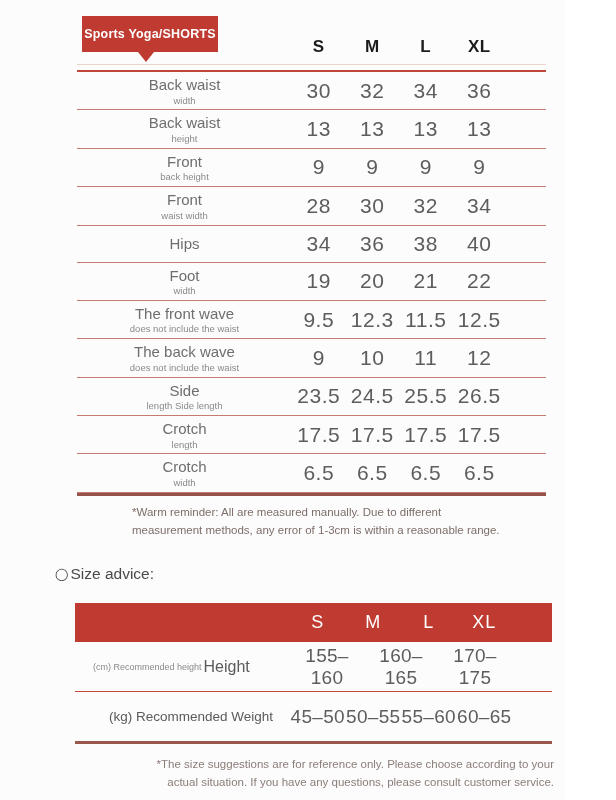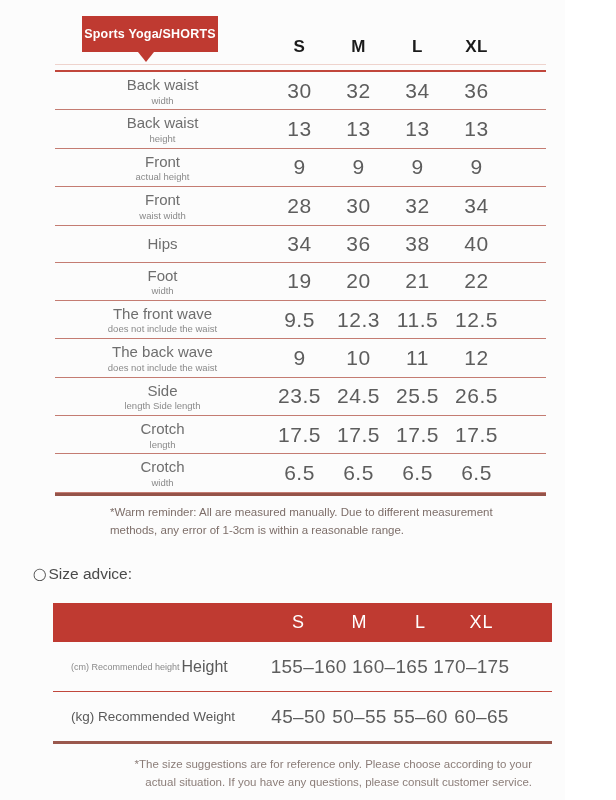--- a/index.html
+++ b/index.html
@@ -1,18 +1,18 @@
 <!DOCTYPE html>
 <html><head>
 <meta charset="utf-8">
 <style>
   * { margin:0; padding:0; box-sizing:border-box; }
   html,body { background:#ffffff; }
   body { font-family:"Liberation Sans", sans-serif; }
-  .page { position:relative; width:565px; height:800px; background:#fcfcfc; overflow:hidden; }
+  .page { position:relative; width:565px; height:800px; background:#fcfcfc; overflow:hidden;padding-left:22px; }
 
   
   .badge { position:absolute; left:82px; top:16px; width:136px; height:36px;
            background:#bf3a31; display:flex; align-items:center; justify-content:center; z-index:2; }
   .badge-label { color:#ffffff; font-size:12.5px; font-weight:bold; letter-spacing:0.2px; }
   .badge-pointer { position:absolute; left:56px; top:36px; width:0; height:0;
            border-left:8px solid transparent; border-right:8px solid transparent; border-top:10px solid #bf3a31; }
 
   
   .main-table { margin:30px 19px 0 55px; }
@@ -39,21 +39,21 @@
   
   .advice-table { margin:20px 13px 0 53px; }
   .a-bar { display:flex; align-items:center; height:39px; background:#bf3a31; padding-right:40px; }
   .a-col { flex:1; text-align:center; font-size:18px; color:#ffffff; letter-spacing:1px; }
   .a-row { display:flex; align-items:center; min-height:49px; padding-right:40px; }
   .a-sep { border-top:1px solid #c1473c; }
   .a-thick { border-top:3px solid #9a584d; }
   .a-label { width:215px; flex:none; display:flex; align-items:center; gap:2px; padding-left:18px; }
   .a-label-small { font-size:9px; color:#8a8a8a; white-space:nowrap; }
   .a-label-main { font-size:16px; color:#5a5a5a; }
-  .a-label-main.wt { font-size:13.5px; color:#5a5a5a; }
+  .a-label-main.wt { font-size:13.5px; color:#5a5a5a;margin-left:16px; }
   .a-cell { flex:1; text-align:center; font-size:19px; color:#5d5d5d; letter-spacing:0.3px; }
 
   
   .advice-note { margin:12px auto 0 120px; width:412px; text-align:right;
                  font-size:11.5px; line-height:1.55; color:#8b7d78; }
 </style>
 </head>
 <body>
 
 <div class="page">
@@ -90,21 +90,21 @@
         <div class="t-label-sub">height</div>
       </div>
       <div class="t-cell">13</div>
       <div class="t-cell">13</div>
       <div class="t-cell">13</div>
       <div class="t-cell">13</div>
     </div>
     <div class="t-row">
       <div class="t-label">
         <div class="t-label-main">Front</div>
-        <div class="t-label-sub">actual height</div>
+        <div class="t-label-sub">back height</div>
       </div>
       <div class="t-cell">9</div>
       <div class="t-cell">9</div>
       <div class="t-cell">9</div>
       <div class="t-cell">9</div>
     </div>
     <div class="t-row">
       <div class="t-label">
         <div class="t-label-main">Front</div>
         <div class="t-label-sub">waist width</div>

